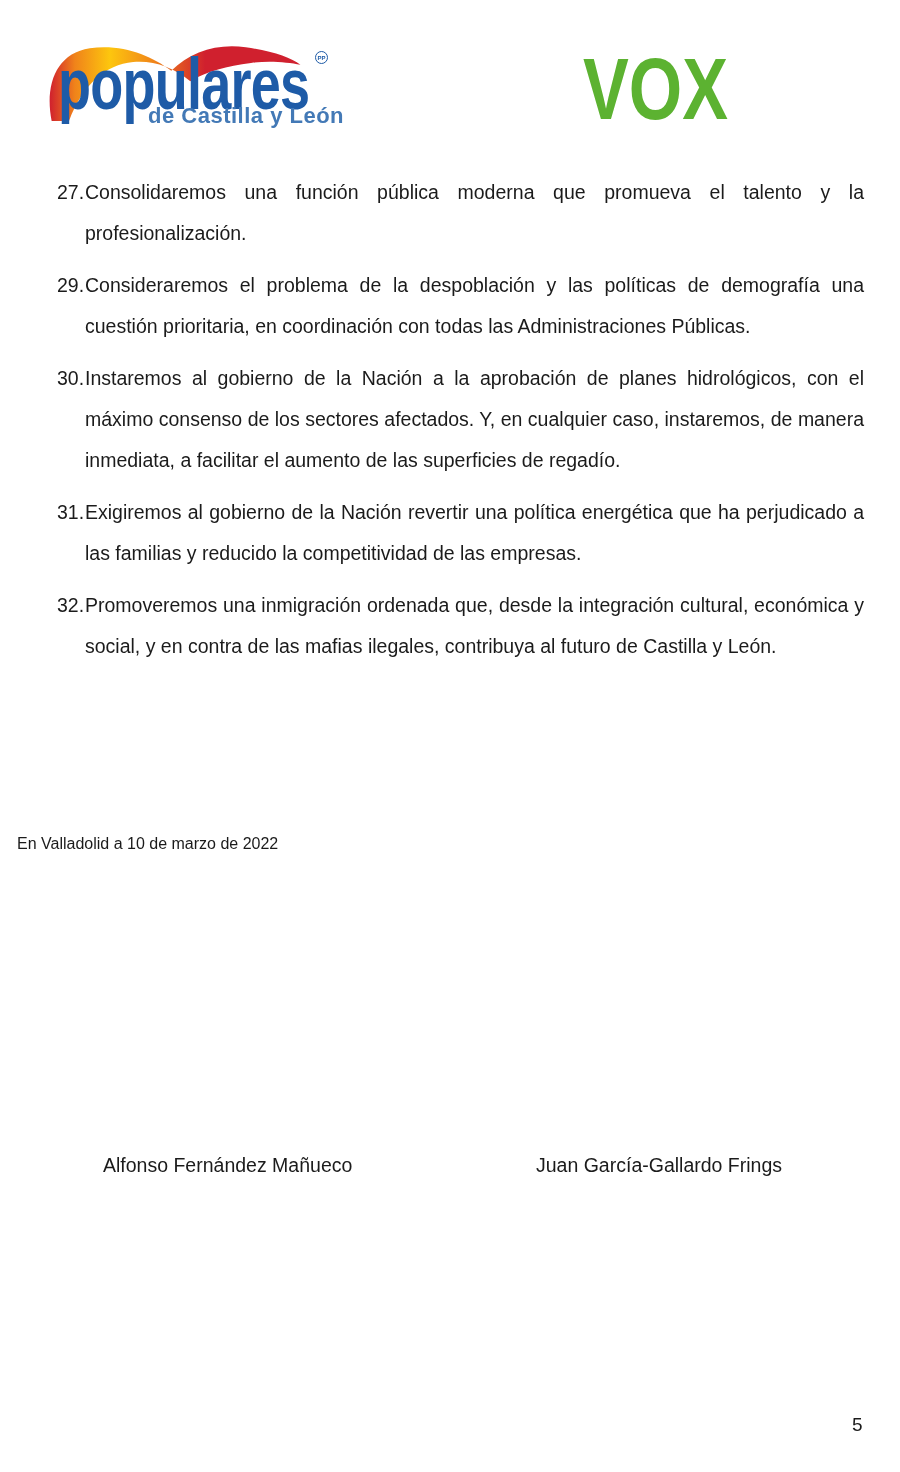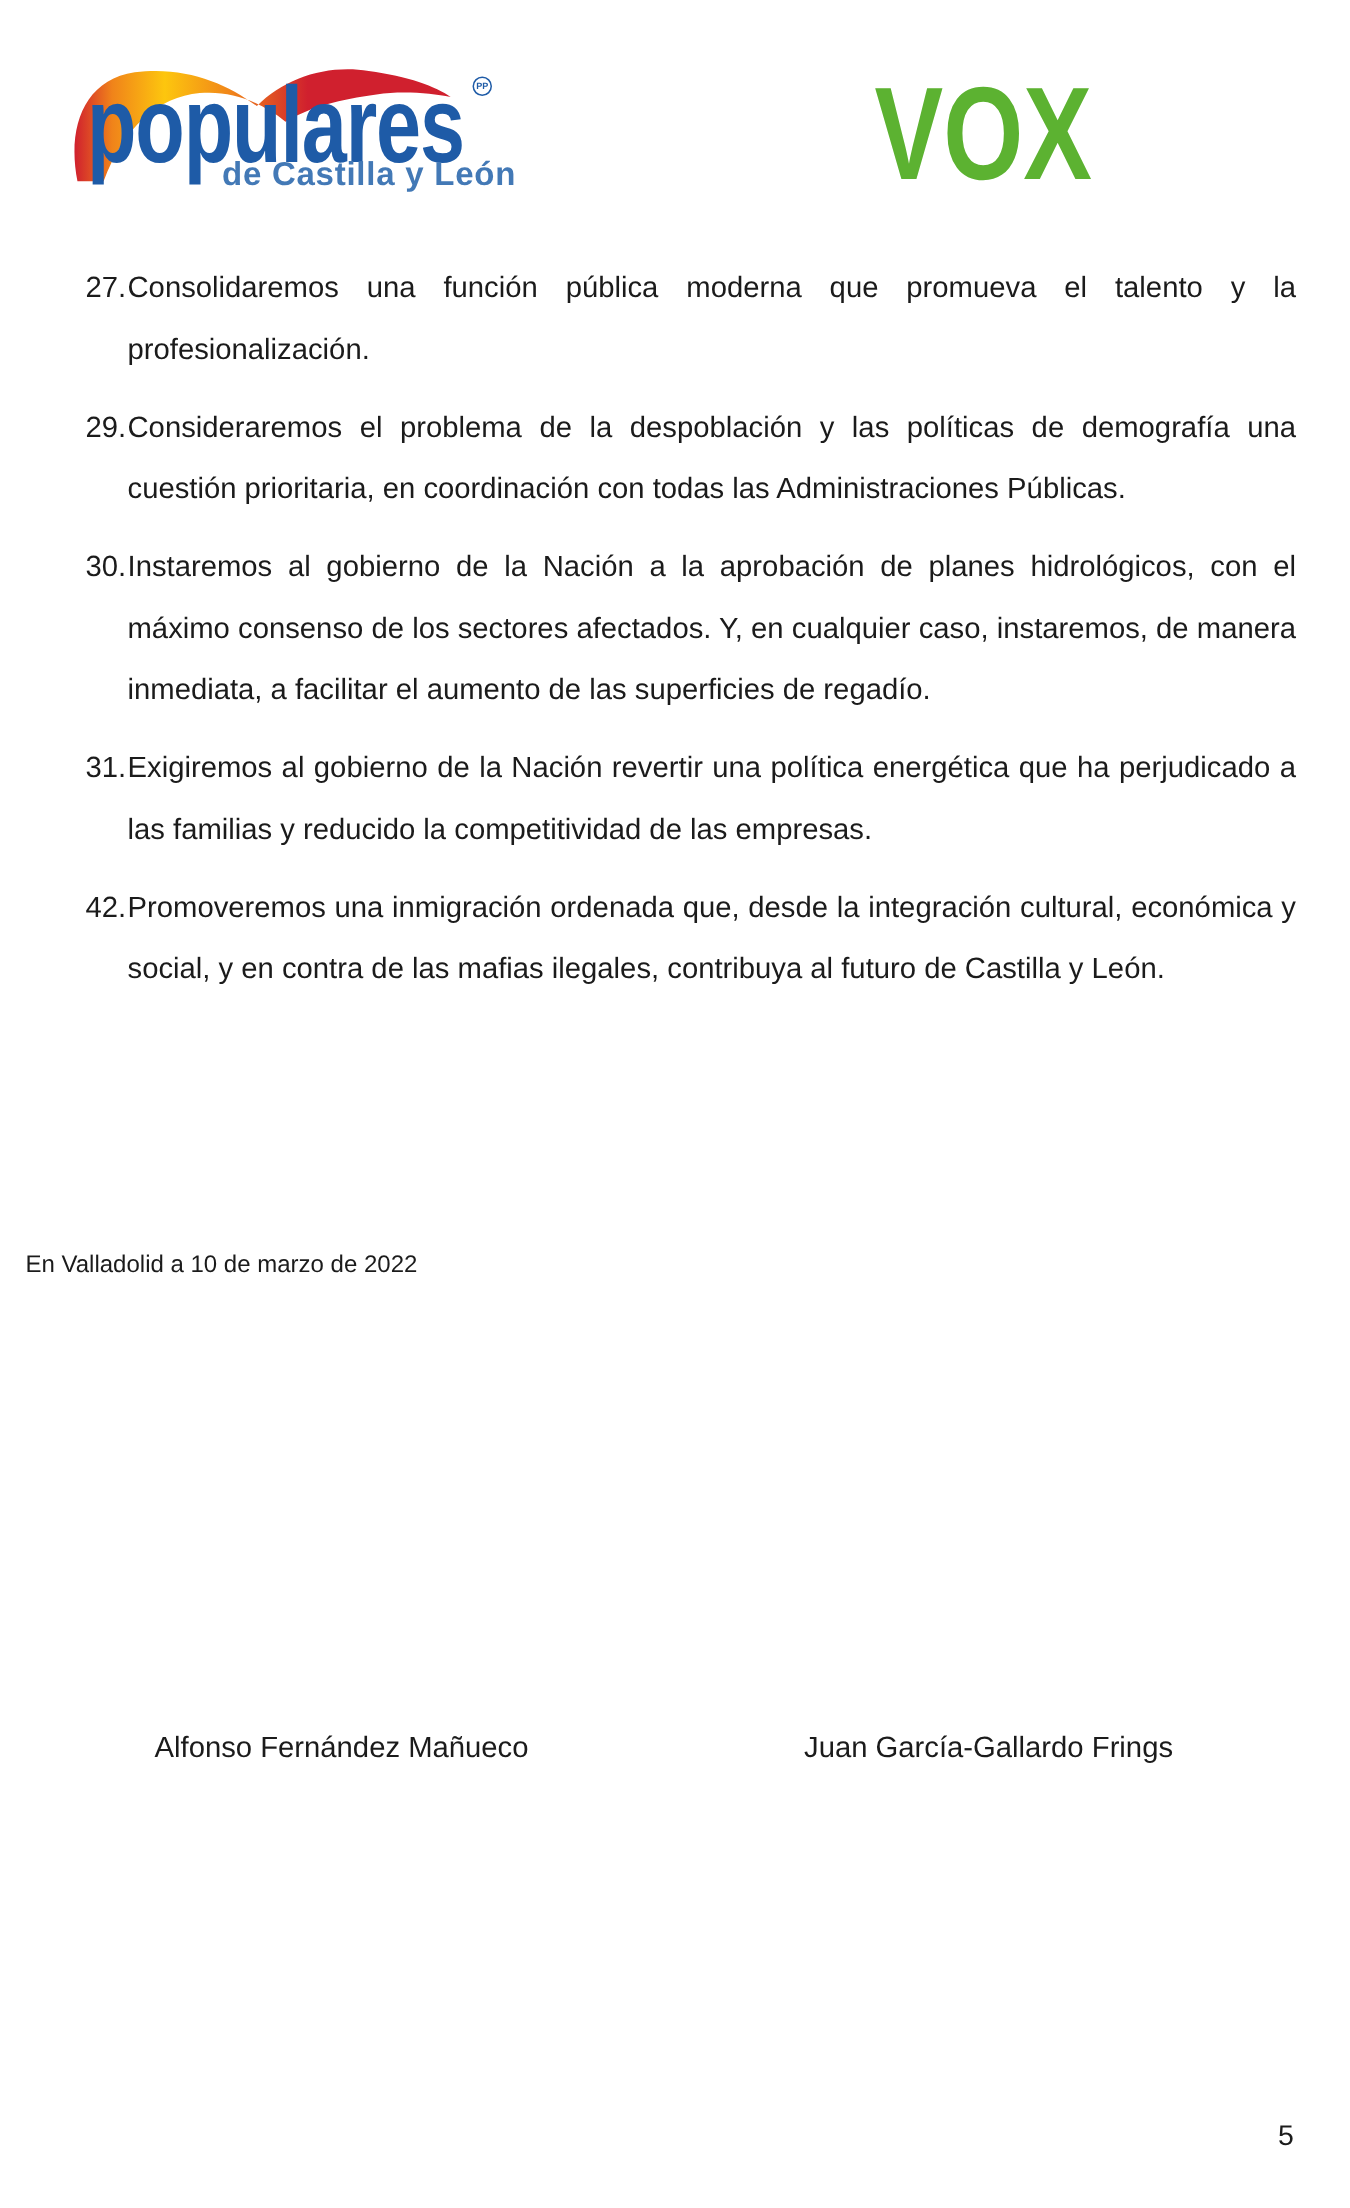--- a/index.html
+++ b/index.html
@@ -122,21 +122,21 @@
     </li>
     <li class="item">
       <span class="num">30.</span>
       <span class="txt">Instaremos al gobierno de la Nación a la aprobación de planes hidrológicos, con el máximo consenso de los sectores afectados. Y, en cualquier caso, instaremos, de manera inmediata, a facilitar el aumento de las superficies de regadío.</span>
     </li>
     <li class="item">
       <span class="num">31.</span>
       <span class="txt">Exigiremos al gobierno de la Nación revertir una política energética que ha perjudicado a las familias y reducido la competitividad de las empresas.</span>
     </li>
     <li class="item">
-      <span class="num">42.</span>
+      <span class="num">32.</span>
       <span class="txt">Promoveremos una inmigración ordenada que, desde la integración cultural, económica y social, y en contra de las mafias ilegales, contribuya al futuro de Castilla y León.</span>
     </li>
   </ol>
 
   <div class="dateline">En Valladolid a 10 de marzo de 2022</div>
 
   <div class="signature left">Alfonso Fernández Mañueco</div>
   <div class="signature right">Juan García-Gallardo Frings</div>
 
   <div class="page-number">5</div>

